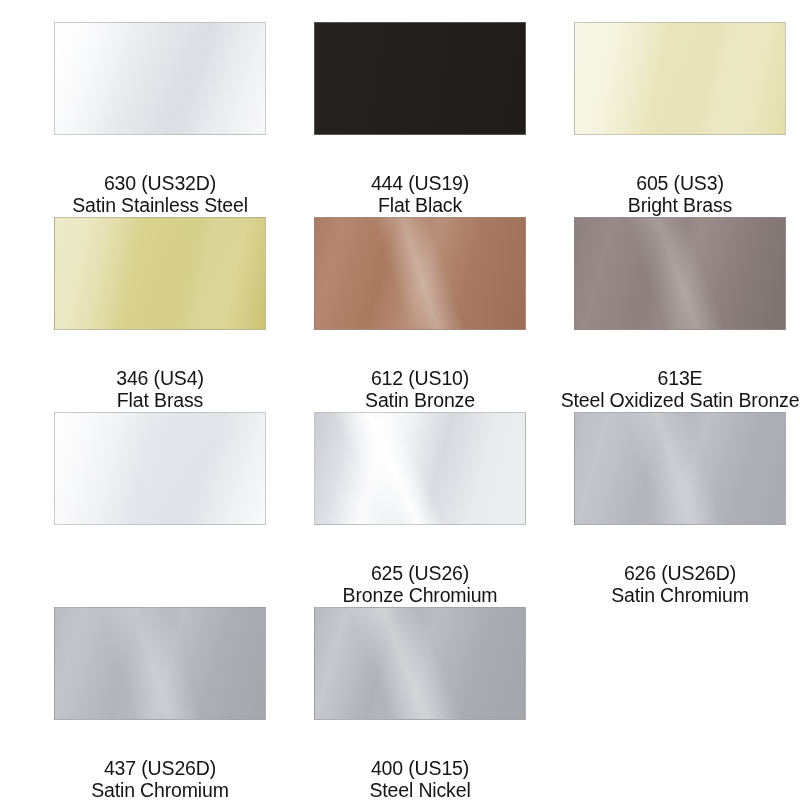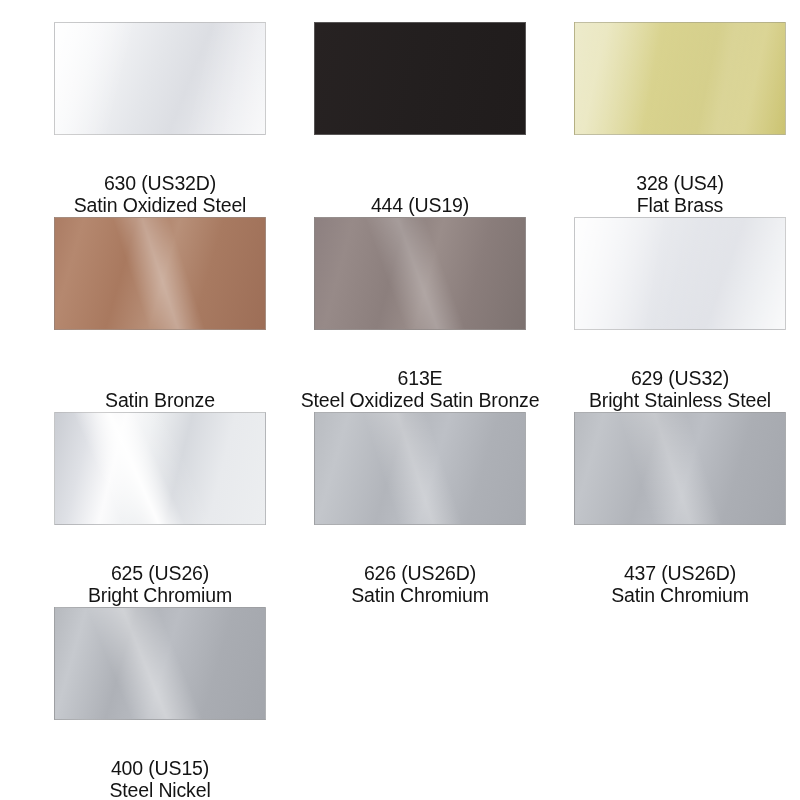--- a/index.html
+++ b/index.html
@@ -192,73 +192,80 @@
 </head>
 <body>
 
 <div id="swatch-grid">
     <div class="swatch-cell">
       <div class="swatch-chip fill-630">
         <div class="sheen"></div>
       </div>
       <div class="swatch-caption">
         <span class="swatch-code">630 (US32D)</span>
-        <span class="swatch-name">Satin Oxidized Steel</span>
+        <span class="swatch-name">Satin Stainless Steel</span>
       </div>
     </div>
     <div class="swatch-cell">
       <div class="swatch-chip fill-622">
         <div class="sheen"></div>
       </div>
       <div class="swatch-caption">
         <span class="swatch-code">444 (US19)</span>
+        <span class="swatch-name">Flat Black</span>
+      </div>
+    </div>
+    <div class="swatch-cell">
+      <div class="swatch-chip fill-605">
+        <div class="sheen"></div>
+      </div>
+      <div class="swatch-caption">
+        <span class="swatch-code">605 (US3)</span>
+        <span class="swatch-name">Bright Brass</span>
       </div>
     </div>
     <div class="swatch-cell">
       <div class="swatch-chip fill-606">
         <div class="sheen"></div>
       </div>
       <div class="swatch-caption">
-        <span class="swatch-code">328 (US4)</span>
+        <span class="swatch-code">346 (US4)</span>
         <span class="swatch-name">Flat Brass</span>
       </div>
     </div>
     <div class="swatch-cell">
       <div class="swatch-chip fill-612">
         <div class="sheen"></div>
       </div>
       <div class="swatch-caption">
+        <span class="swatch-code">612 (US10)</span>
         <span class="swatch-name">Satin Bronze</span>
       </div>
     </div>
     <div class="swatch-cell">
       <div class="swatch-chip fill-613E">
         <div class="sheen"></div>
       </div>
       <div class="swatch-caption">
         <span class="swatch-code">613E</span>
         <span class="swatch-name">Steel Oxidized Satin Bronze</span>
       </div>
     </div>
     <div class="swatch-cell">
       <div class="swatch-chip fill-629">
         <div class="sheen"></div>
       </div>
-      <div class="swatch-caption">
-        <span class="swatch-code">629 (US32)</span>
-        <span class="swatch-name">Bright Stainless Steel</span>
-      </div>
     </div>
     <div class="swatch-cell">
       <div class="swatch-chip fill-625">
         <div class="sheen"></div>
       </div>
       <div class="swatch-caption">
         <span class="swatch-code">625 (US26)</span>
-        <span class="swatch-name">Bright Chromium</span>
+        <span class="swatch-name">Bronze Chromium</span>
       </div>
     </div>
     <div class="swatch-cell">
       <div class="swatch-chip fill-626">
         <div class="sheen"></div>
       </div>
       <div class="swatch-caption">
         <span class="swatch-code">626 (US26D)</span>
         <span class="swatch-name">Satin Chromium</span>
       </div>

